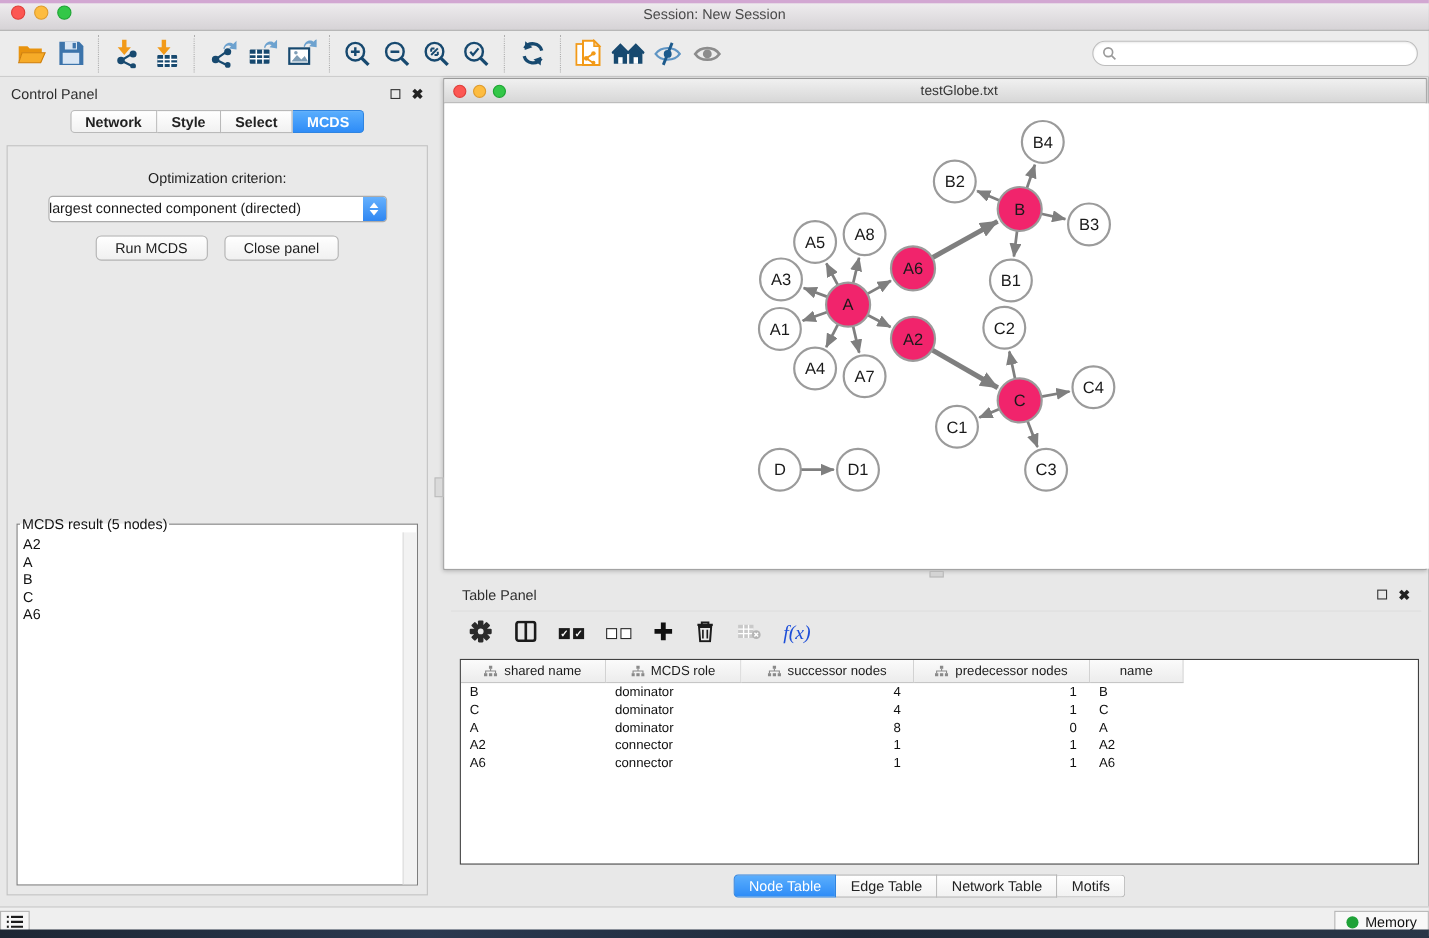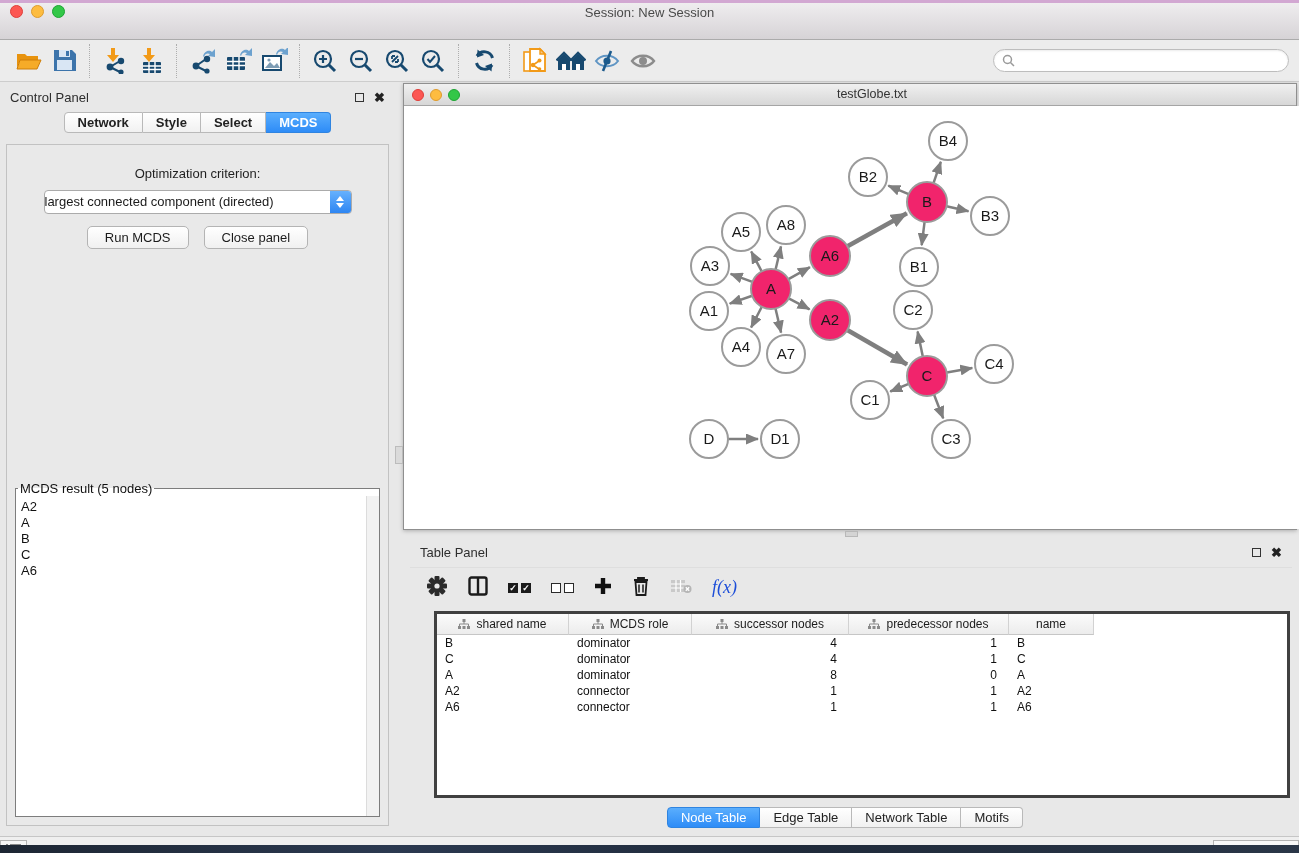--- a/index.html
+++ b/index.html
@@ -4,21 +4,21 @@
 <style>
   * { margin:0; padding:0; box-sizing:border-box; }
   html,body { width:1299px; height:853px; overflow:hidden; background:#222; }
   body { font-family:"Liberation Sans", sans-serif; font-size:13px; color:#1a1a1a; }
 
   .app { position:relative; width:1299px; height:845px; background:#e8e8e8; }
   .desktop-strip { position:absolute; left:0; top:845px; width:1299px; height:8px;
     background:linear-gradient(90deg,#1d2633,#2b3950 30%,#1f2a3a 60%,#2a3647); }
 
   
-  .titlebar { height:40px; background:linear-gradient(#f1eff1,#d6d3d6);
+  .titlebar { height:28px; background:linear-gradient(#f1eff1,#d6d3d6);
     border-bottom:1px solid #ababab; position:relative; }
   .titlebar .accent { position:absolute; top:0; left:0; right:0; height:3px; background:#d2a7d2; }
   .traffic { position:absolute; left:10px; top:5px; display:flex; gap:8px; }
   .light { width:13px; height:13px; border-radius:50%; }
   .light.red { background:#fc5753; border:1px solid #df3e3a; }
   .light.yellow { background:#fdbc40; border:1px solid #de9b2d; }
   .light.green { background:#33c748; border:1px solid #1da433; }
   .win-title { text-align:center; line-height:22px; padding-top:2px; color:#4a4a4a; font-size:13px; }
 
   
@@ -89,21 +89,21 @@
   .v-grip { position:absolute; left:0; top:364px; width:8px; height:18px;
     background:#dadada; border:1px solid #bcbcbc; }
   .h-grip { position:absolute; left:450px; top:449px; width:13px; height:6px;
     background:#d4d4d4; border:1px solid #b8b8b8; }
 
   
   .table-panel { position:absolute; left:15px; top:455px; width:882px; height:299px; }
   .tp-toolbar { height:40px; display:flex; align-items:center; gap:20px; padding-left:16px;
     border-top:1px solid #dedede; }
   .tp-table { position:absolute; left:8px; right:2px; top:74px; bottom:38px;
-    background:#fff; border:3px solid #404040; overflow:hidden;margin-left:16px; }
+    background:#fff; border:1px solid #404040; overflow:hidden; }
   .th-row { display:flex; }
   .th-cell { height:21px; background:linear-gradient(#fbfbfb,#ececec);
     border-right:1px solid #d2d2d2; border-bottom:1px solid #c6c6c6;
     display:flex; align-items:center; justify-content:center; gap:6px;
     font-size:12px; color:#1c1c1c; }
   .tb-row { display:flex; height:16px; }
   .tb-cell { font-size:12px; line-height:16px; color:#111; white-space:nowrap; overflow:hidden; }
   .tb-cell.al { padding-left:8px; text-align:left; }
   .tb-cell.ar { padding-right:12px; text-align:right; }
   .tp-tabs { position:absolute; bottom:8px; left:0; right:12px; display:flex; justify-content:center; }

